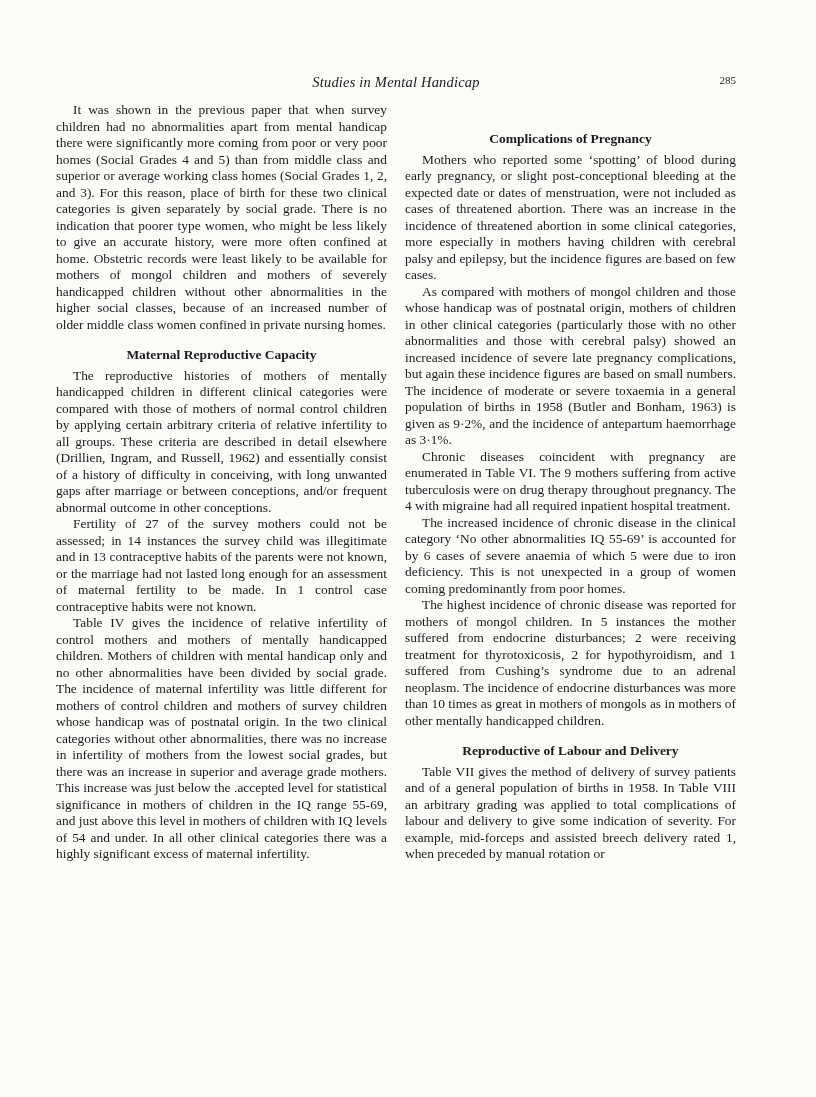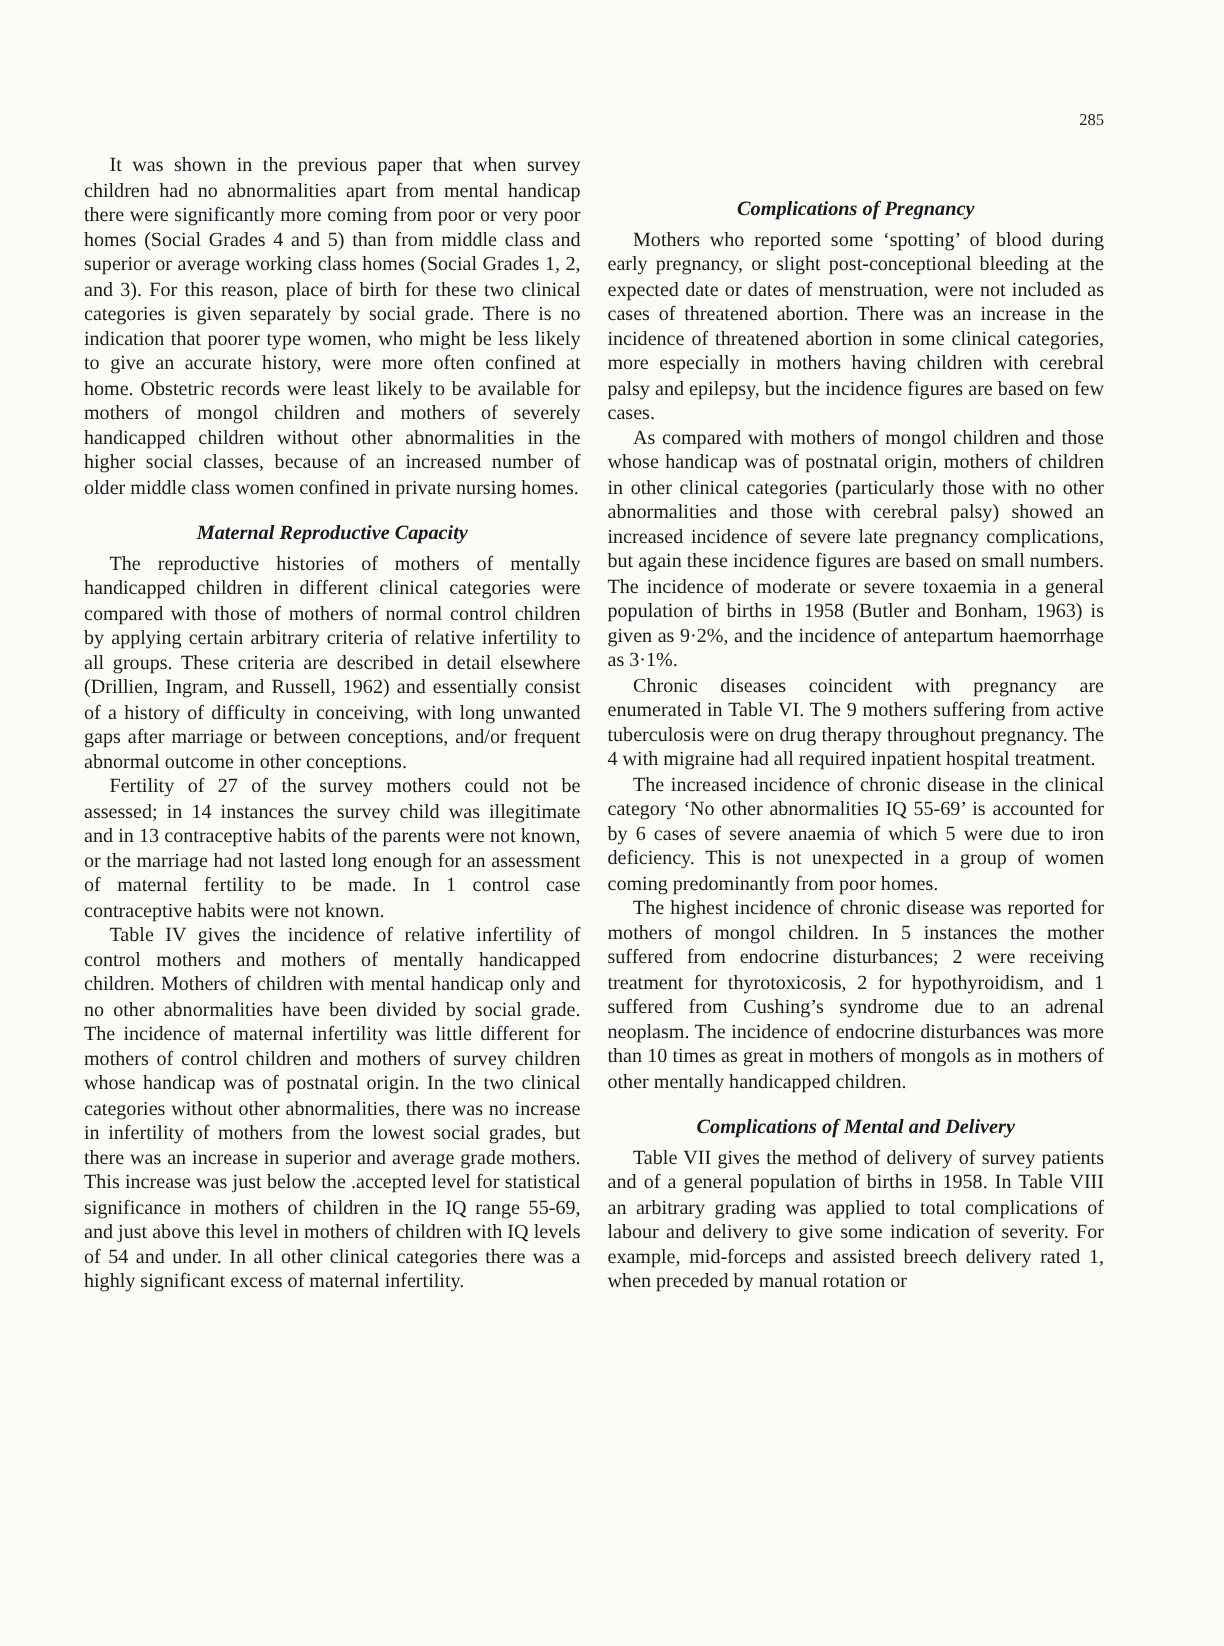--- a/index.html
+++ b/index.html
@@ -54,51 +54,51 @@
   .col p {
     margin: 0;
     text-indent: 17px;
   }
   .section-heading {
     font-size: 13.5px;
     font-weight: bold;
     text-align: center;
     margin: 14px 0 4px 0;
     line-height: 16.5px;
-    font-style: italic;
   }
   .section-heading.first {
     margin-top: 0;
   }
 </style>
 </head>
 <body>
 
 <div class="page">
 
   <div class="page-header">
+    <span class="running-title">Studies in Mental Handicap</span>
     <span class="page-number">285</span>
   </div>
 
   <div class="columns">
 
     <div class="col">
       <p>It was shown in the previous paper that when survey children had no abnormalities apart from mental handicap there were significantly more coming from poor or very poor homes (Social Grades 4 and 5) than from middle class and superior or average working class homes (Social Grades 1, 2, and 3).  For this reason, place of birth for these two clinical categories is given separately by social grade.  There is no indication that poorer type women, who might be less likely to give an accurate history, were more often confined at home.  Obstetric records were least likely to be available for mothers of mongol children and mothers of severely handicapped children without other abnormalities in the higher social classes, because of an increased number of older middle class women confined in private nursing homes.</p>
       <div class="section-heading">Maternal Reproductive Capacity</div>
       <p>The reproductive histories of mothers of mentally handicapped children in different clinical categories were compared with those of mothers of normal control children by applying certain arbitrary criteria of relative infertility to all groups.  These criteria are described in detail elsewhere (Drillien, Ingram, and Russell, 1962) and essentially consist of a history of difficulty in conceiving, with long unwanted gaps after marriage or between conceptions, and/or frequent abnormal outcome in other conceptions.</p>
       <p>Fertility of 27 of the survey mothers could not be assessed; in 14 instances the survey child was illegitimate and in 13 contraceptive habits of the parents were not known, or the marriage had not lasted long enough for an assessment of maternal fertility to be made.  In 1 control case contraceptive habits were not known.</p>
       <p>Table IV gives the incidence of relative infertility of control mothers and mothers of mentally handicapped children.  Mothers of children with mental handicap only and no other abnormalities have been divided by social grade.  The incidence of maternal infertility was little different for mothers of control children and mothers of survey children whose handicap was of postnatal origin.  In the two clinical categories without other abnormalities, there was no increase in infertility of mothers from the lowest social grades, but there was an increase in superior and average grade mothers.  This increase was just below the .accepted level for statistical significance in mothers of children in the IQ range 55-69, and just above this level in mothers of children with IQ levels of 54 and under.  In all other clinical categories there was a highly significant excess of maternal infertility.</p>
     </div>
 
     <div class="col">
       <div class="section-heading first">Complications of Pregnancy</div>
       <p>Mothers who reported some ‘spotting’ of blood during early pregnancy, or slight post-conceptional bleeding at the expected date or dates of menstruation, were not included as cases of threatened abortion.  There was an increase in the incidence of threatened abortion in some clinical categories, more especially in mothers having children with cerebral palsy and epilepsy, but the incidence figures are based on few cases.</p>
       <p>As compared with mothers of mongol children and those whose handicap was of postnatal origin, mothers of children in other clinical categories (particularly those with no other abnormalities and those with cerebral palsy) showed an increased incidence of severe late pregnancy complications, but again these incidence figures are based on small numbers.  The incidence of moderate or severe toxaemia in a general population of births in 1958 (Butler and Bonham, 1963) is given as 9·2%, and the incidence of antepartum haemorrhage as 3·1%.</p>
       <p>Chronic diseases coincident with pregnancy are enumerated in Table VI.  The 9 mothers suffering from active tuberculosis were on drug therapy throughout pregnancy.  The 4 with migraine had all required inpatient hospital treatment.</p>
       <p>The increased incidence of chronic disease in the clinical category ‘No other abnormalities IQ 55-69’ is accounted for by 6 cases of severe anaemia of which 5 were due to iron deficiency.  This is not unexpected in a group of women coming predominantly from poor homes.</p>
       <p>The highest incidence of chronic disease was reported for mothers of mongol children.  In 5 instances the mother suffered from endocrine disturbances; 2 were receiving treatment for thyrotoxicosis, 2 for hypothyroidism, and 1 suffered from Cushing’s syndrome due to an adrenal neoplasm.  The incidence of endocrine disturbances was more than 10 times as great in mothers of mongols as in mothers of other mentally handicapped children.</p>
-      <div class="section-heading">Complications of Mental and Delivery</div>
+      <div class="section-heading">Reproductive of Labour and Delivery</div>
       <p>Table VII gives the method of delivery of survey patients and of a general population of births in 1958.  In Table VIII an arbitrary grading was applied to total complications of labour and delivery to give some indication of severity.  For example, mid-forceps and assisted breech delivery rated 1, when preceded by manual rotation or</p>
     </div>
 
   </div>
 
 </div>
 
 </body></html>

